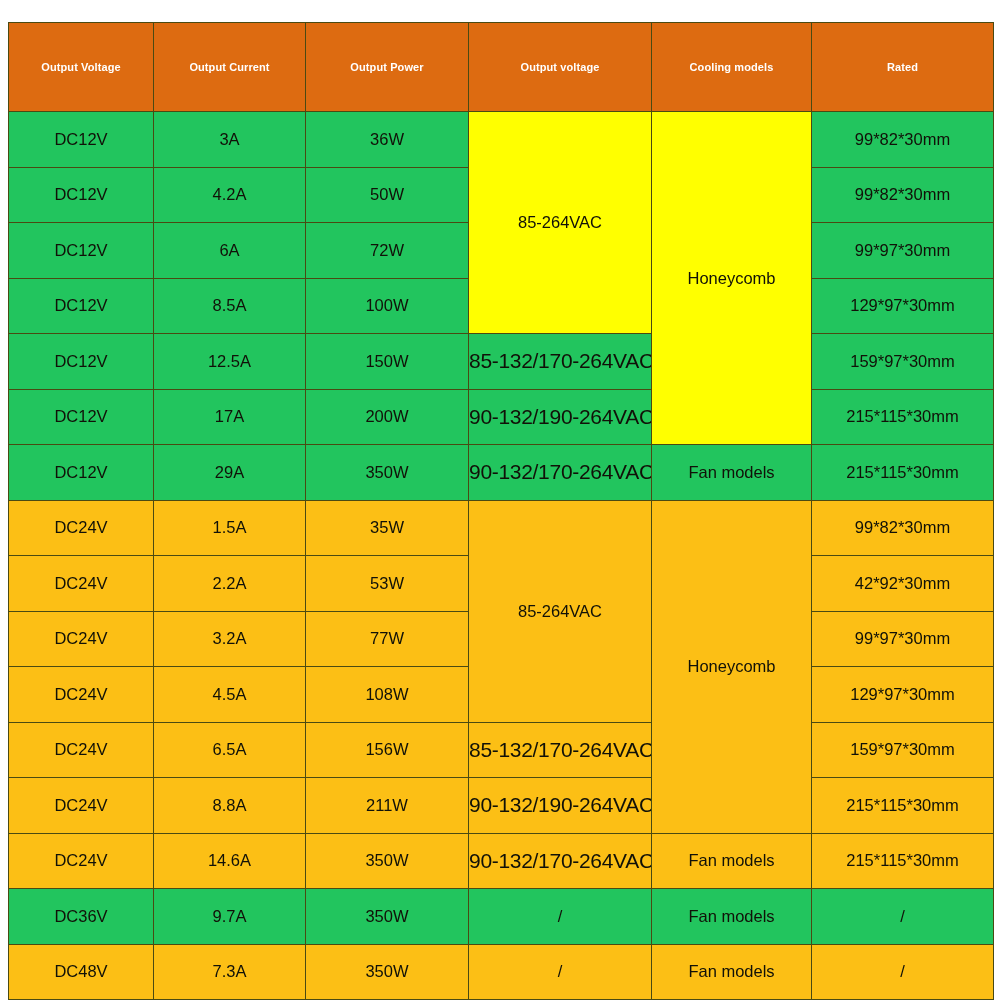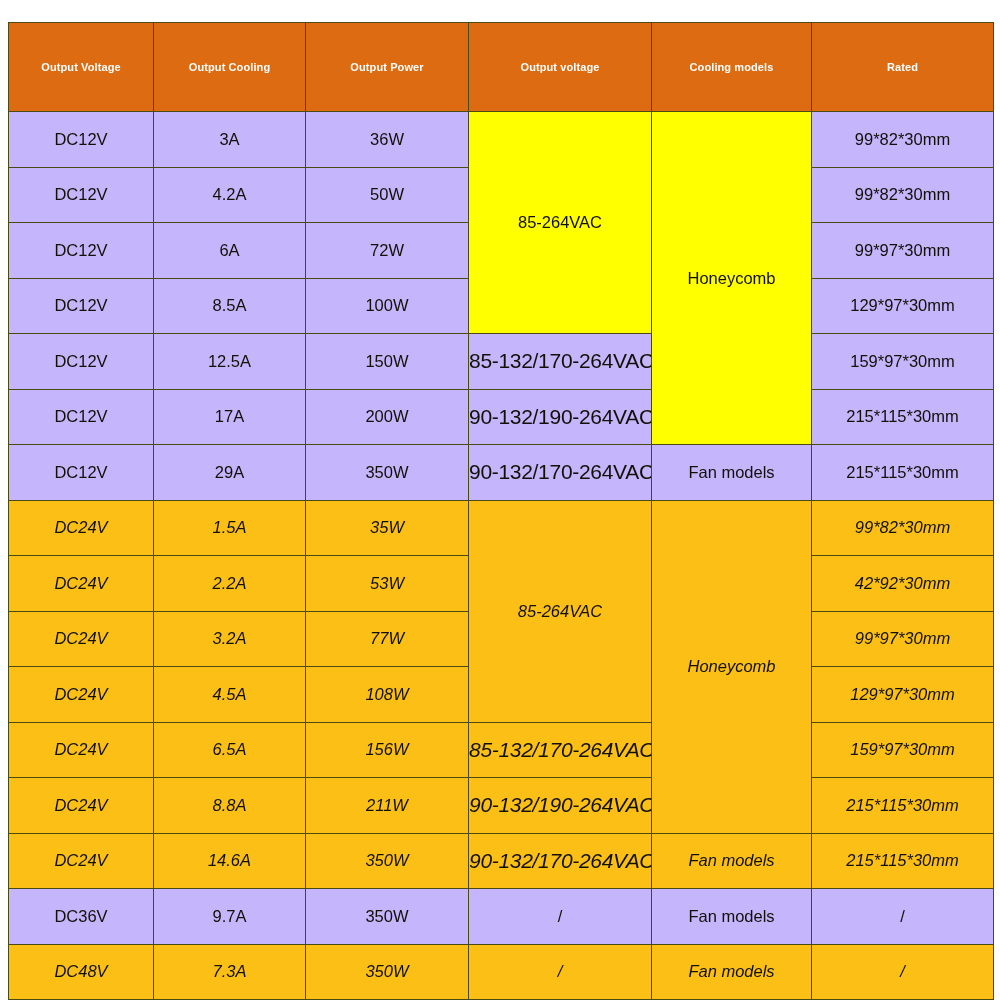--- a/index.html
+++ b/index.html
@@ -32,22 +32,22 @@
     height:88px;
     border-color:#3a2a08;
     letter-spacing:0.1px;
   }
   tbody td{
     font-size:16.5px;
     color:#111108;
     height:54.5px;
     font-weight:400;
   }
-  tr.band-yellow td{ background:#c4b5fd; }
-  tr.band-amber  td{ background:#fcbf15;font-style:italic; }
+  tr.band-yellow td{ background:#22c55e; }
+  tr.band-amber  td{ background:#fcbf15; }
   td.merge-yellow{ background:#ffff00 !important; }
   td.merge-amber { background:#fcbf15 !important; }
   td.tight{ font-size:21px; letter-spacing:-0.3px; }
   .green-nick{
     position:absolute;
     left:651px; top:23px;
     width:5px; height:9px;
     background:#2e7d1e;
   }
   
@@ -68,21 +68,21 @@
     <col class="c0">
       <col class="c1">
       <col class="c2">
       <col class="c3">
       <col class="c4">
       <col class="c5">
   </colgroup>
   <thead>
     <tr>
       <th>Output Voltage</th>
-      <th>Output Cooling</th>
+      <th>Output Current</th>
       <th>Output Power</th>
       <th>Output voltage</th>
       <th>Cooling models</th>
       <th>Rated</th>
     </tr>
   </thead>
   <tbody>
       <tr class="band-yellow">
         <td>DC12V</td>
         <td>3A</td>

